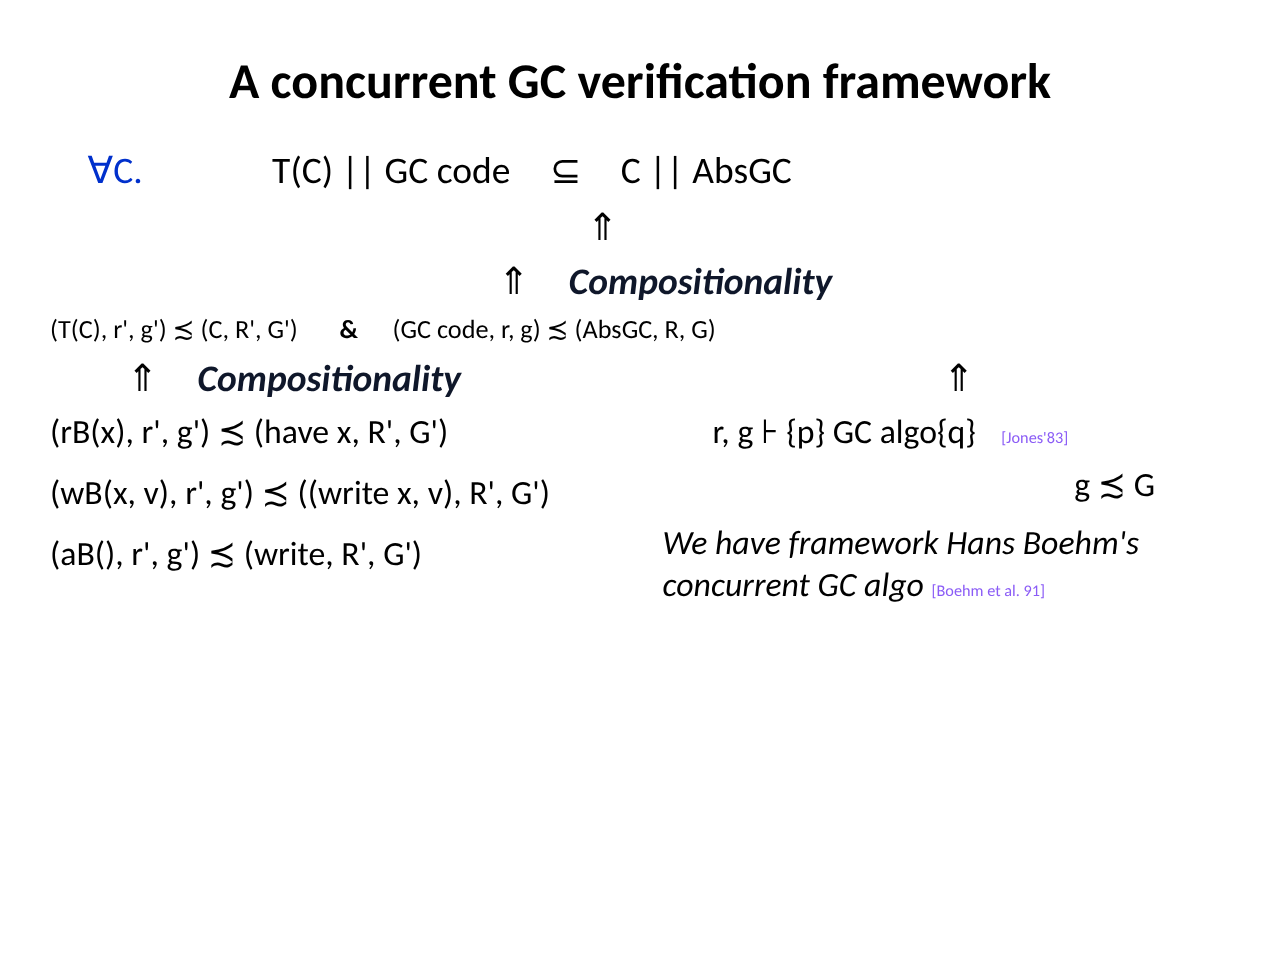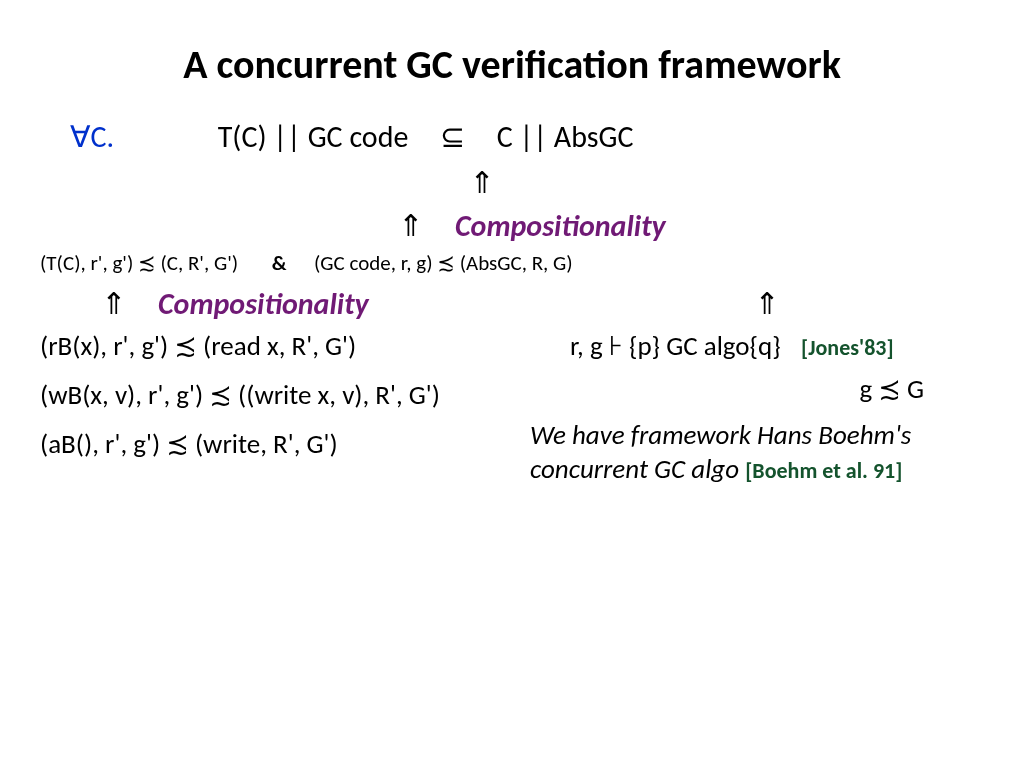--- a/index.html
+++ b/index.html
@@ -21,22 +21,22 @@
     text-align: center;
     margin-bottom: 28px;
   }
   .row {
     font-size: 30px;
     line-height: 1.3;
     margin-bottom: 8px;
     white-space: nowrap;
   }
   .forall { color: #0030cc; }
-  .redital { color: #701a75; font-style: italic; font-weight: 700; margin-top: 16px; }
-  .cite { color: #14532d; font-size: 22px; font-weight: bold; }
+  .redital { color: #0f172a; font-style: italic; font-weight: 700; margin-top: 16px; }
+  .cite { color: #8b5cf6; font-size: 13px; }
   .uparrow-row {
     font-size: 30px;
     text-align: center;
     margin-bottom: 6px;
   }
   .twocol {
     display: flex;
     gap: 30px;
     align-items: flex-start;
   }
@@ -92,21 +92,21 @@
       <span class="sp"></span><span class="sp"></span>
       <span class="redital">Compositionality</span>
     </div>
     <div style="flex:1; text-align:center; font-size:30px; padding-left:120px;">
       <span>⇑</span>
     </div>
   </div>
 
   <div class="twocol">
     <div class="leftcol">
-      <div class="row" style="margin-bottom:14px;">(rB(x), r', g') ≾ (read x, R', G')</div>
+      <div class="row" style="margin-bottom:14px;">(rB(x), r', g') ≾ (have x, R', G')</div>
       <div class="row" style="margin-bottom:14px;">(wB(x, v), r', g') ≾ ((write x, v), R', G')</div>
       <div class="row">(aB(), r', g') ≾ (write, R', G')</div>
     </div>
     <div class="rightcol">
       <div class="row" style="text-align:left; padding-left:40px;">
         <span>r, g  ⊦  {p} GC algo{q}</span>
         <span class="sp"></span>
         <span class="cite">[Jones'83]</span>
       </div>
       <div class="row" style="text-align:right; padding-right:60px; margin-top:4px;">g  ≾  G</div>

